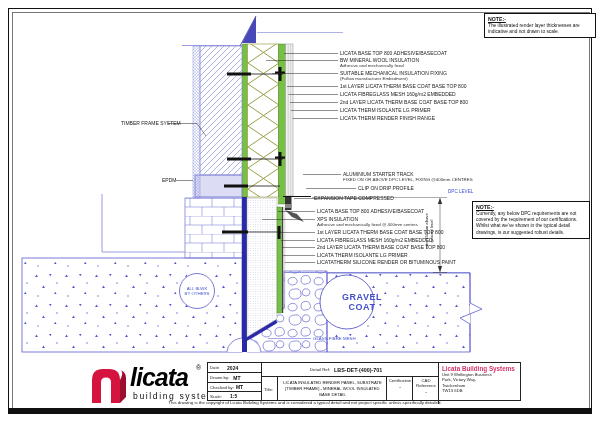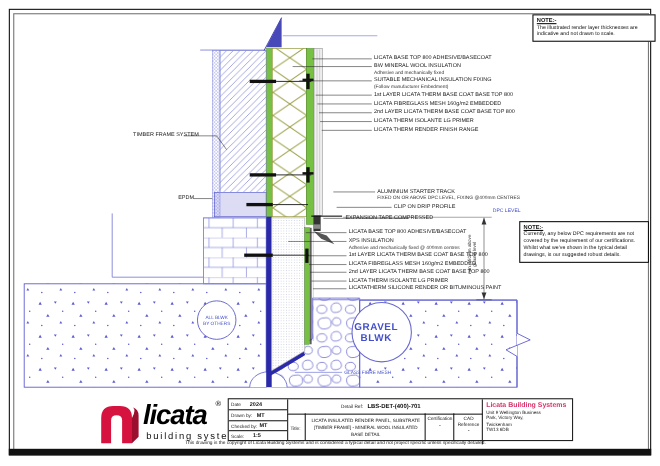--- a/index.html
+++ b/index.html
@@ -222,23 +222,23 @@
   <div class="ann" style="left:317px;top:229.5px">1st LAYER LICATA THERM BASE COAT BASE TOP 800</div>
   <div class="ann" style="left:317px;top:237.5px">LICATA FIBREGLASS MESH 160g/m2 EMBEDDED</div>
   <div class="ann" style="left:317px;top:244.5px">2nd LAYER LICATA THERM BASE COAT BASE TOP 800</div>
   <div class="ann" style="left:317px;top:252.5px">LICATA THERM ISOLANTE LG PRIMER</div>
   <div class="ann" style="left:317px;top:259.5px">LICATATHERM SILICONE RENDER OR BITUMINOUS PAINT</div>
 
   <div class="ann" style="left:121px;top:120.5px">TIMBER FRAME SYSTEM</div>
   <div class="ann" style="left:162px;top:178px">EPDM</div>
   <div class="ann blue" style="left:448px;top:189px;font-size:4.6px">DPC LEVEL</div>
   <div class="ann blue" style="left:313px;top:335.5px;font-size:4.4px">GLASS FIBRE MESH</div>
-  <div class="circletext" style="left:320px;top:292px;width:44px;font-size:9px;line-height:1.15;letter-spacing:0.5px">
+  <div class="circletext" style="left:340px;top:292px;width:44px;font-size:9px;line-height:1.15;letter-spacing:0.5px">
     <div>GRAVEL</div>
-    <div>BLWK</div>
+    <div>COAT</div>
   </div>
   <div class="circletext" style="left:180px;top:286px;width:34px;font-size:4.3px;line-height:1.2;font-weight:normal">
     <div>ALL BLWK</div>
     <div>BY OTHERS</div>
   </div>
   <div class="dimtext">
     <div>min. 150mm above</div>
     <div>ground level</div>
   </div>
 

